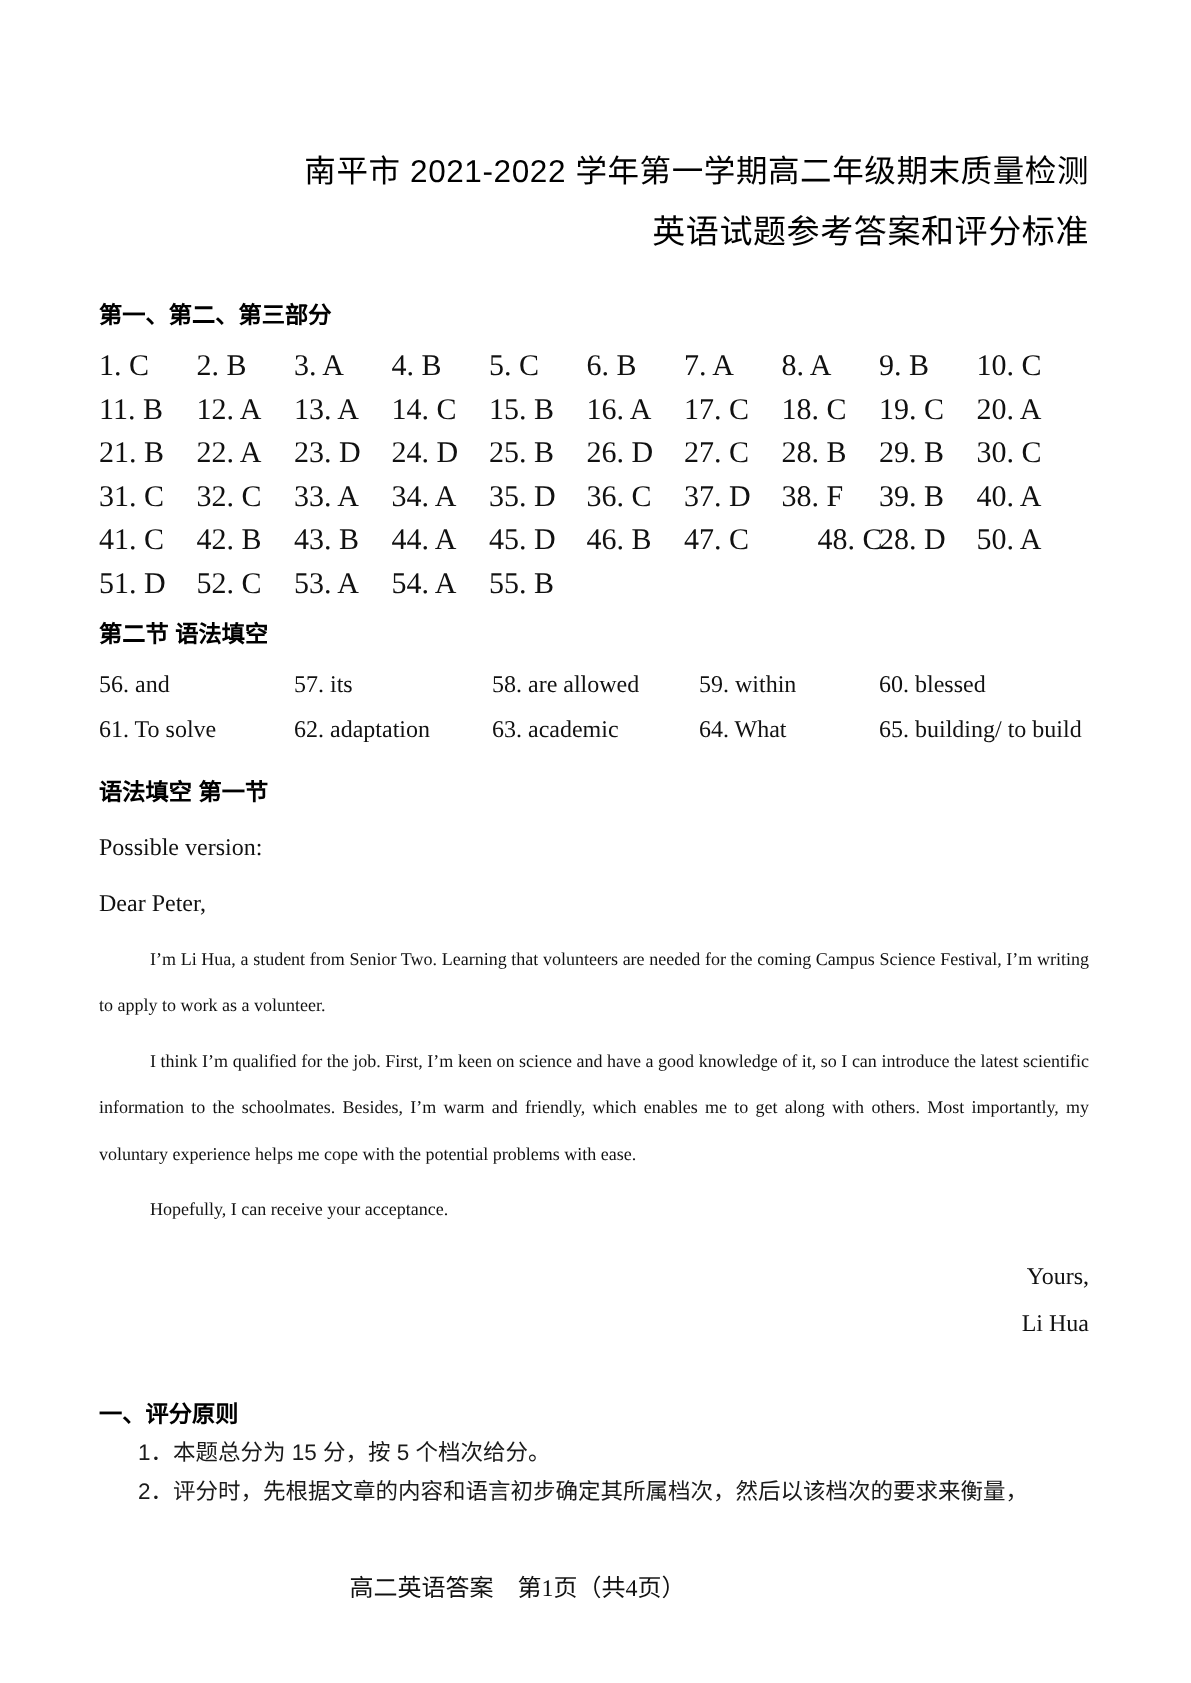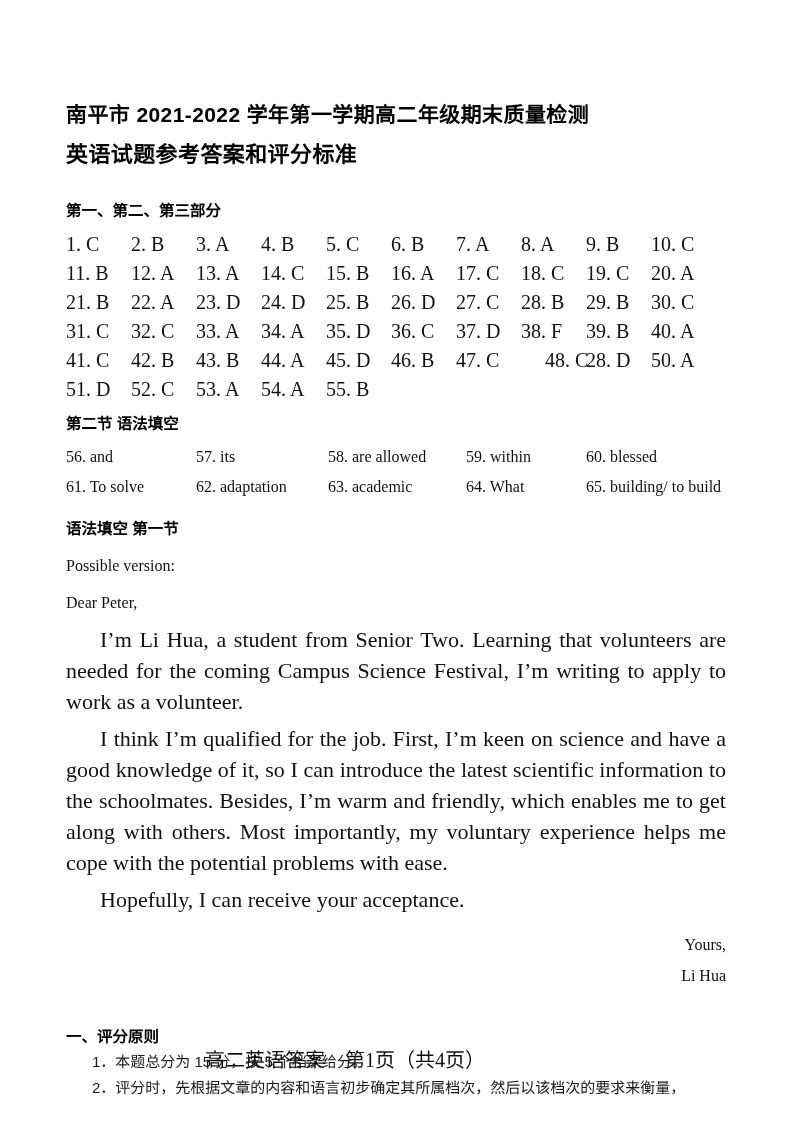--- a/index.html
+++ b/index.html
@@ -21,23 +21,23 @@
     left: 0; top: 0;
     width: 794px;
     height: 1122px;
     box-sizing: border-box;
     padding: 100px 68px 0 66px;
   }
 
   
   .doc-title-1,
   .doc-title-2 {
-    text-align: left;
-    font-family: "Liberation Sans", "DejaVu Sans", sans-serif;
-    font-weight: bold;
+    text-align: right;
+    font-family: "Liberation Sans", "DejaVu Sans", sans-serif;
+    font-weight: normal;
     color: #000000;
     letter-spacing: 0.4px;
   }
   .doc-title-1 {
     font-size: 21px;
     line-height: 30px;
     margin: 0 0 10px 0;
   }
   .doc-title-2 {
     font-size: 22px;
@@ -97,21 +97,21 @@
 
   
   .letter-block { margin-top: 4px; }
   .plain-line {
     font-size: 16px;
     line-height: 31px;
     margin: 0;
     color: #111111;
   }
   .para {
-    font-size: 22px;
+    font-size: 12px;
     line-height: 31px;
     margin: 0;
     text-align: justify;
     text-justify: inter-word;
     text-indent: 34px;
     color: #111111;
   }
   .para.last-justify { text-align: left; }
   .sign-line {
     font-size: 16px;
@@ -143,21 +143,21 @@
   }
 
   
   .page-footer {
     position: absolute;
     left: 0;
     top: 1048px;
     width: 690px;
     text-align: center;
     font-family: "Liberation Serif", "DejaVu Serif", serif;
-    font-size: 20px;
+    font-size: 16px;
     line-height: 24px;
     color: #111111;
   }
 </style>
 </head>
 <body>
 
 <div class="page">
 
   <div class="doc-title-1">南平市 2021-2022 学年第一学期高二年级期末质量检测</div>

